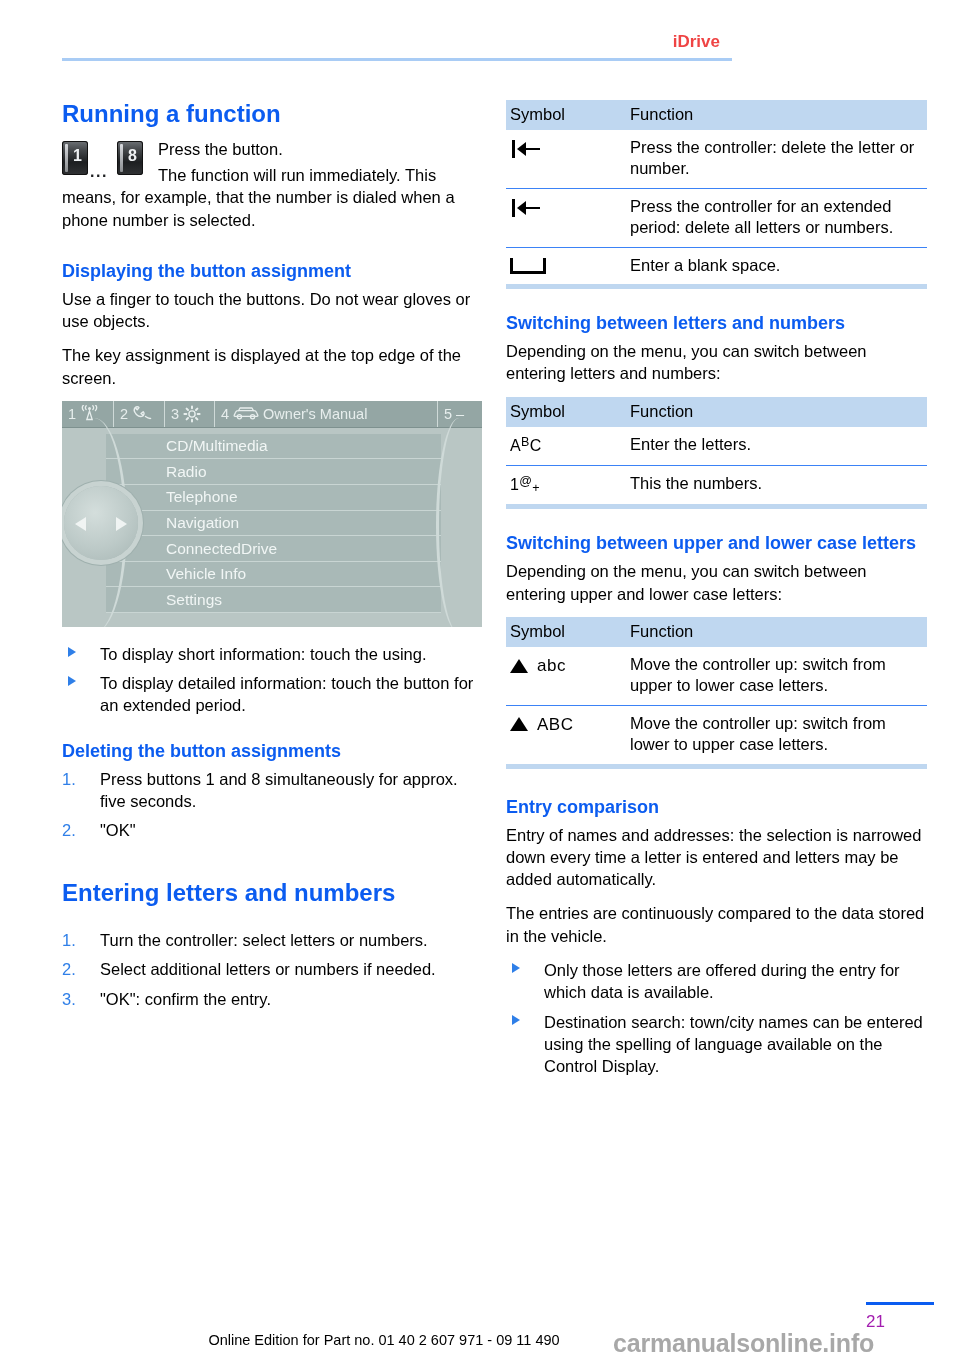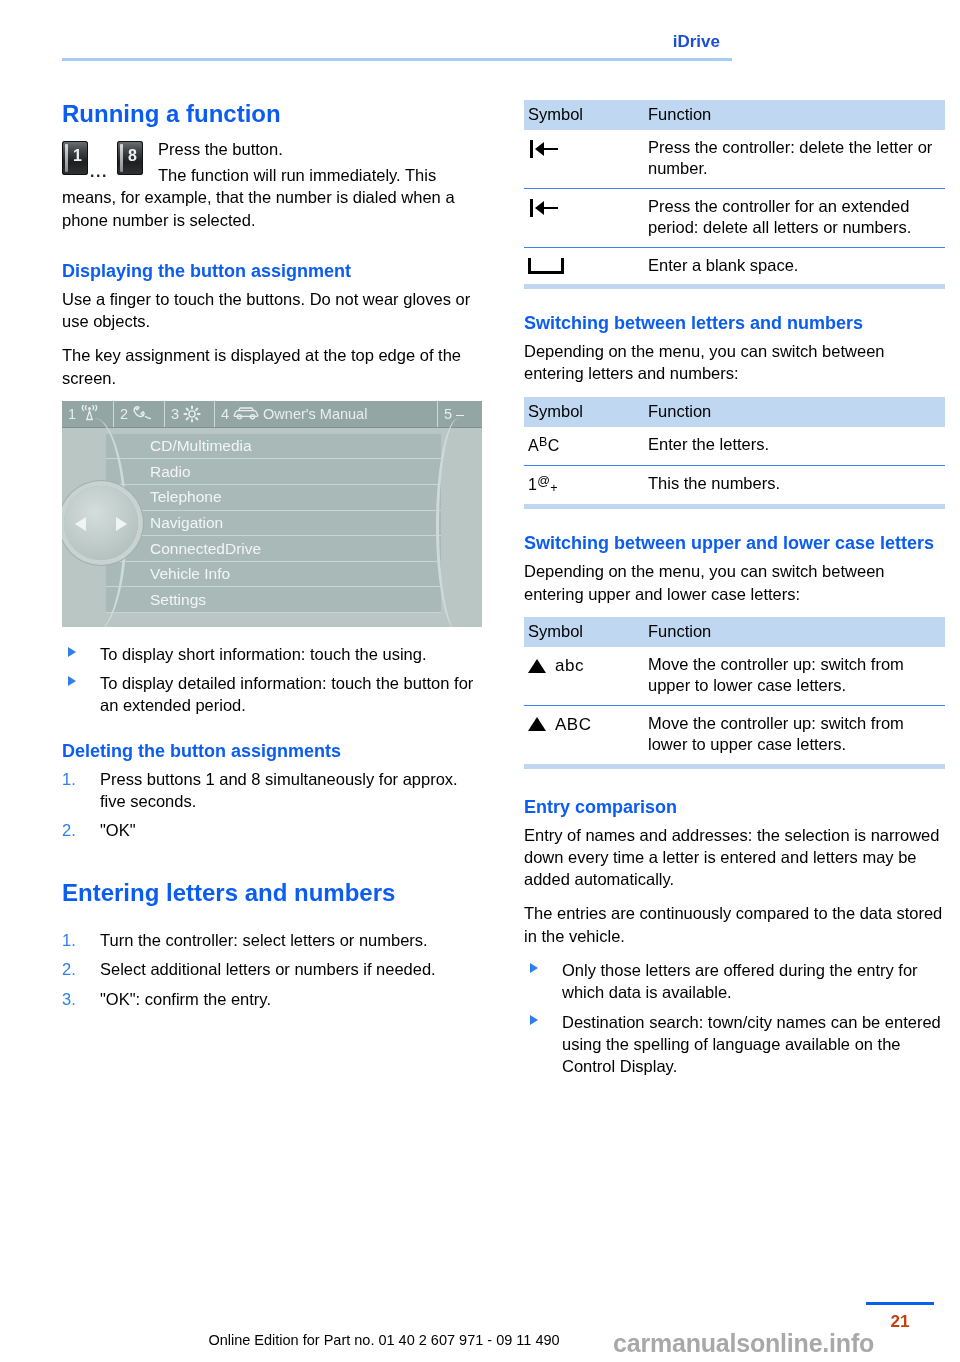--- a/index.html
+++ b/index.html
@@ -36,39 +36,39 @@
     font-size: 17px;
     font-weight: bold;
     color: #ffffff;
     letter-spacing: 0.1px;
   }
   .header-chapter {
     position: absolute;
     right: 240px; top: 32px;
     font-size: 17px;
     font-weight: bold;
-    color: #1d4ed8;
+    color: #ef4444;
   }
   .header-rule {
     position: absolute;
     left: 62px; top: 58px;
     width: 670px;
     height: 3px;
     background: #a9ccf5;
   }
 
   
   .col-left {
     position: absolute;
     left: 62px; top: 100px;
     width: 420px;
   }
   .col-right {
     position: absolute;
-    left: 524px; top: 100px;
+    left: 506px; top: 100px;
     width: 421px;
   }
 
   
   h1.sec-title {
     margin: 0 0 9px 0;
     font-size: 24px;
     font-weight: bold;
     color: #0b5cf0;
     line-height: 1.2;
@@ -228,21 +228,21 @@
     position: absolute;
     left: 44px; top: 6px;
     width: 335px;
   }
   .idrive-row {
     height: 25.6px;
     background: #a9b9b7;
     border-bottom: 1px solid #c9d5d3;
     display: flex;
     align-items: center;
-    padding-left: 44px;
+    padding-left: 60px;
     box-sizing: border-box;
     color: #f1f6f5;
     font-size: 15.5px;
   }
   .idrive-arc-left {
     position: absolute;
     left: 18px; top: -10px;
     width: 44px; height: 215px;
     border-right: 3px solid #cfdad8;
     border-radius: 0 70% 70% 0 / 0 50% 50% 0;
@@ -380,24 +380,24 @@
     position: absolute;
     left: 866px; top: 1302px;
     width: 68px;
     height: 3px;
     background: #0b5cf0;
   }
   .footer-pageno {
     position: absolute;
     left: 866px; top: 1312px;
     width: 68px;
-    text-align: center;
+    text-align: left;
     font-size: 17px;
-    font-weight: bold;
-    color: #c2410c;
+    font-weight: normal;
+    color: #a21caf;
   }
   .footer-edition {
     position: absolute;
     left: 0; top: 1332px;
     width: 768px;
     text-align: center;
     font-size: 14.5px;
     color: #000;
   }
   .watermark {

